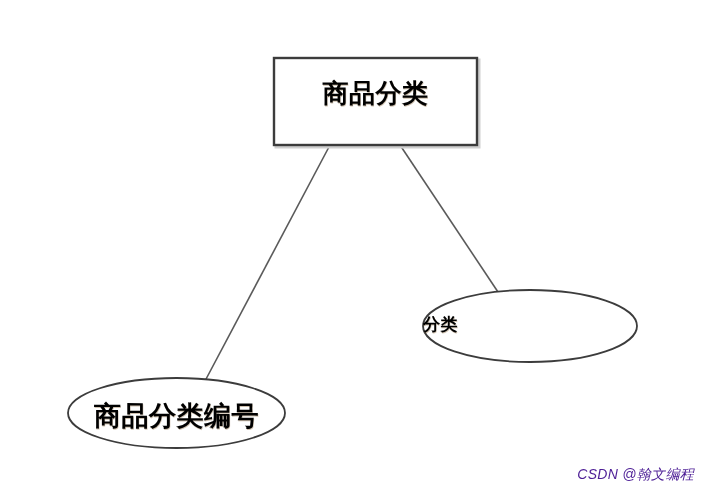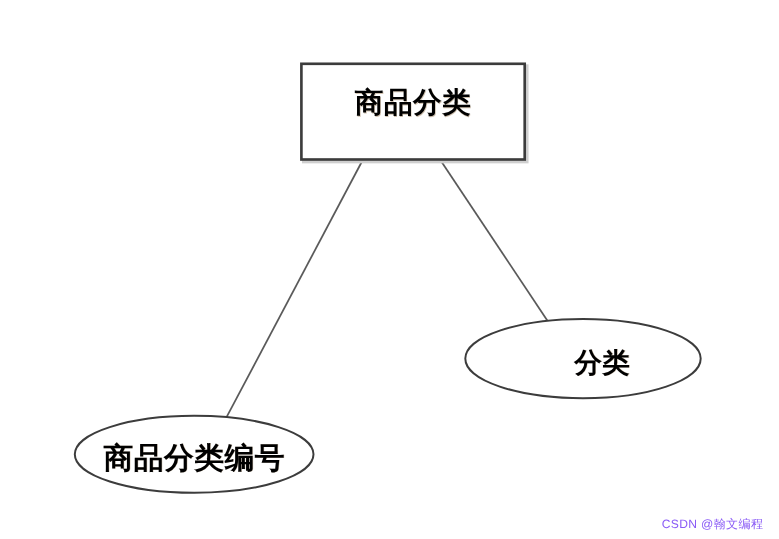--- a/index.html
+++ b/index.html
@@ -44,32 +44,33 @@
     left: 68px;
     top: 398px;
     width: 217px;
     text-align: center;
     font-size: 27px;
   }
   #attr-category-label {
     left: 423px;
     top: 313px;
     width: 150px;
-    text-align: right;
-    font-size: 25px;
+    text-align: left;
+    font-size: 17px;
   }
   #watermark {
     position: absolute;
     right: 14px;
     bottom: 6px;
     font-family: "Liberation Sans", "DejaVu Sans", sans-serif;
-    font-size: 11px;
-    color: #8b5cf6;
+    font-size: 14px;
+    color: #4c1d95;
     white-space: nowrap;
     letter-spacing: 0.3px;
+    font-style: italic;
   }
 </style>
 </head>
 <body>
 
 <div id="canvas">
 
   <svg id="er-svg" viewBox="0 0 708 490" xmlns="http://www.w3.org/2000/svg">
 
     <line x1="330" y1="145" x2="205" y2="381" stroke="#5a5a5a" stroke-width="1.6"></line>

